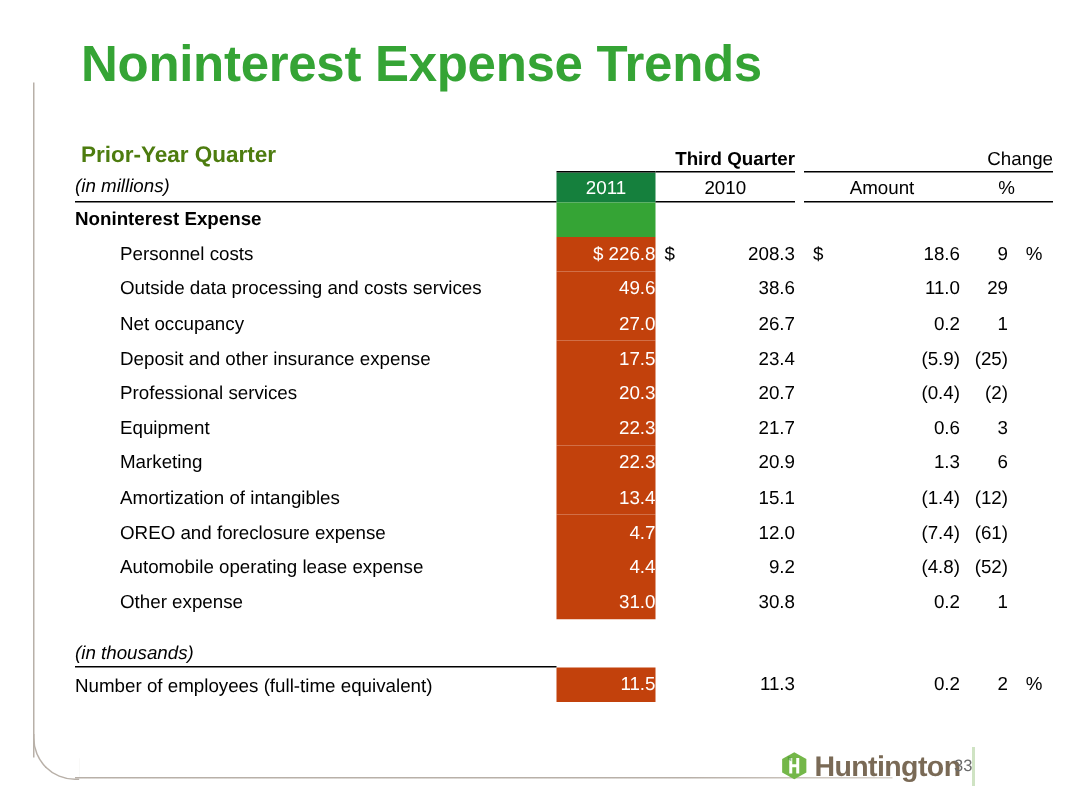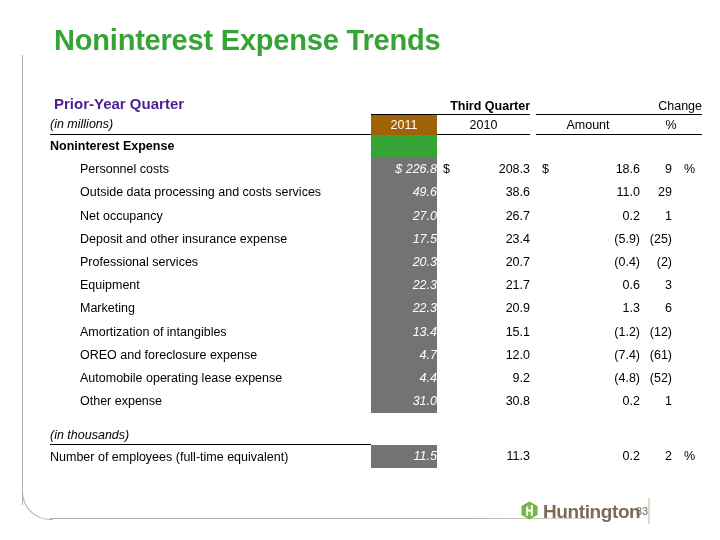--- a/index.html
+++ b/index.html
@@ -42,34 +42,34 @@
     width: 545px;
     height: 1px;
     background: linear-gradient(to right, #b8b0a8 0%, #b8b0a8 75%, #d8d2cb 100%);
   }
 
   
   #page-title {
     position: absolute;
     left: 54px;
     top: 24px;
-    font-size: 29px;
+    font-size: 34px;
     font-weight: bold;
     color: #35a435;
     letter-spacing: -0.2px;
   }
 
   
   #section-label {
     position: absolute;
     left: 54px;
     top: 95px;
     font-size: 15px;
     font-weight: bold;
-    color: #4c1d95;
+    color: #4d7c0f;
   }
 
   
   #table {
     position: absolute;
     left: 50px;
     top: 97px;
     width: 652px;
   }
   table.grid {
@@ -110,31 +110,30 @@
     margin-left: 16px;
   }
   .units {
     font-style: italic;
     font-size: 12.5px;
     text-align: left;
     padding-left: 2px;
   }
 
   .greenhead {
-    background: #a16207;
+    background: #15803d;
     color: #ffffff;
     font-weight: bold;
   }
   .greencell {
-    background: #737373;
+    background: #c2410c;
     color: #ffffff;
     font-weight: bold;
     text-align: right;
     padding-right: 7px;
-    font-style: italic;
   }
   .greenblank { background: #35a435; }
 
   .rowh {
     height: 23.2px;
   }
   .lbl {
     text-align: left;
     padding-left: 2px;
   }
@@ -301,21 +300,21 @@
           <td class="num ">20.9</td>
           <td></td>
           <td class="num ">1.3</td>
           <td class="num pct ">6</td>
         </tr>
         <tr class="rowh">
           <td class="lbl ind">Amortization of intangibles</td>
           <td class="greencell">13.4</td>
           <td class="num ">15.1</td>
           <td></td>
-          <td class="num ">(1.2)</td>
+          <td class="num ">(1.4)</td>
           <td class="num pct ">(12)</td>
         </tr>
         <tr class="rowh">
           <td class="lbl ind">OREO and foreclosure expense</td>
           <td class="greencell">4.7</td>
           <td class="num ">12.0</td>
           <td></td>
           <td class="num ">(7.4)</td>
           <td class="num pct ">(61)</td>
         </tr>

